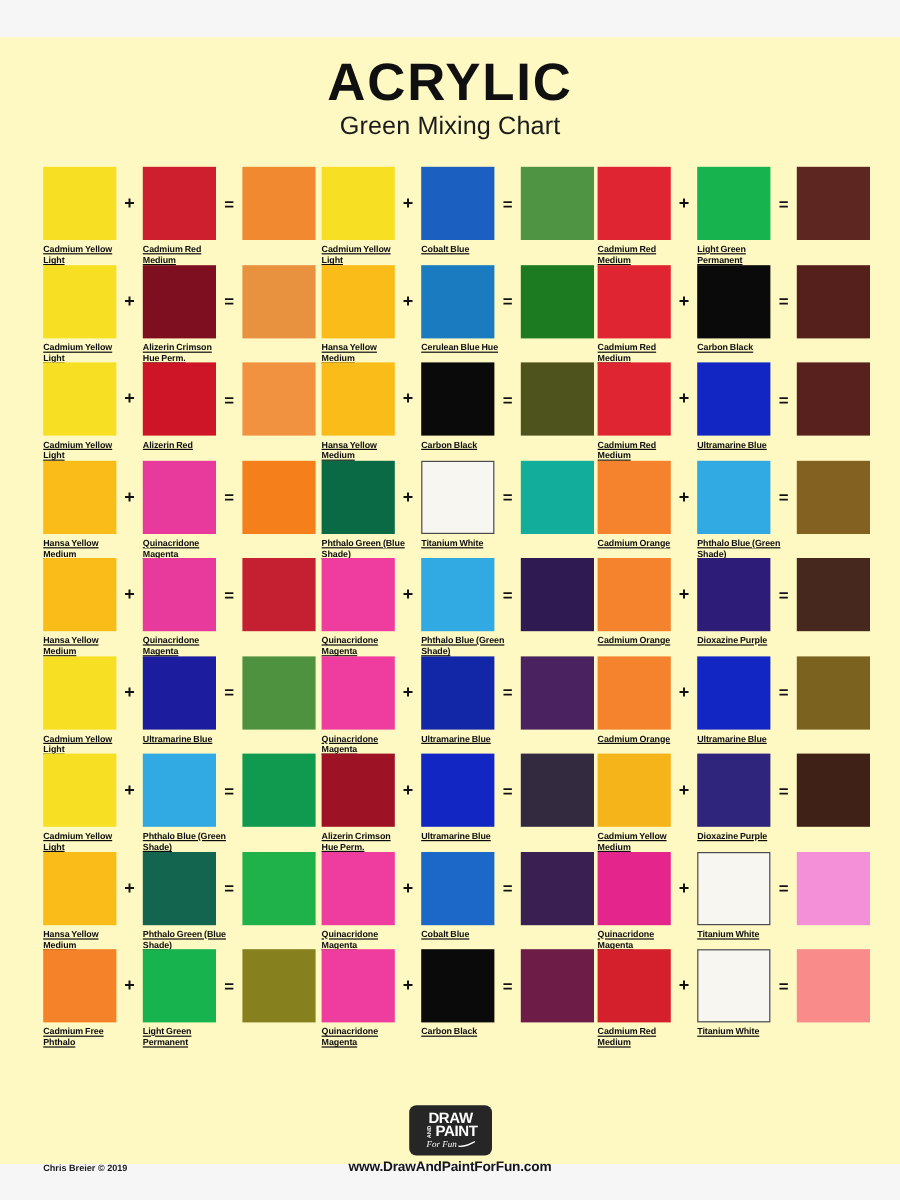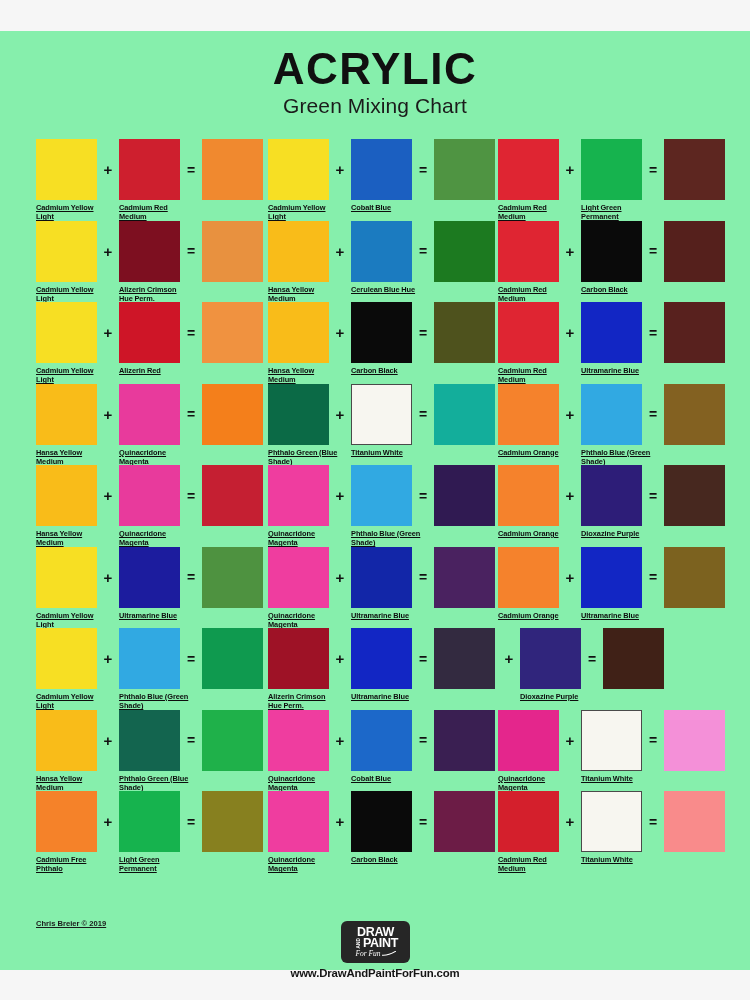--- a/index.html
+++ b/index.html
@@ -13,21 +13,21 @@
     overflow: hidden;
     font-family: "Liberation Sans", sans-serif;
     -webkit-font-smoothing: antialiased;
   }
   .page {
     position: absolute;
     left: 0;
     top: 31px;
     width: 750px;
     height: 939px;
-    background: #86efac;
+    background: #fef9c3;
   }
   .band {
     position: absolute;
     left: 0;
     width: 750px;
     background: #f6f6f6;
   }
   .band-top { top: 0; height: 31px; }
   .band-bottom { top: 970px; height: 30px; }
 
@@ -169,25 +169,24 @@
   }
   .logo-swoosh {
     width: 14px;
     height: 5px;
     margin-left: 1px;
     margin-top: 2px;
   }
   .credit {
     position: absolute;
     left: 36px;
-    top: 888px;
+    top: 938px;
     font-size: 7.6px;
     color: #1a1a1a;
     font-weight: bold;
-    text-decoration: underline;
   }
   .website {
     position: absolute;
     left: 0;
     top: 936px;
     width: 750px;
     text-align: center;
     font-size: 11.4px;
     color: #151515;
     font-weight: bold;
@@ -616,20 +615,24 @@
               <div class="lbl">Ultramarine Blue</div>
             </div>
             <div class="op op-eq">=</div>
             <div class="cell">
               <span class="sw" style="background: rgb(124, 98, 31);"></span>
             </div>
           </div>
         </div>
         <div class="row">
           <div class="row-inner">
+            <div class="cell">
+              <span class="sw" style="background: rgb(245, 180, 26);"></span>
+              <div class="lbl">Cadmium Yellow Medium</div>
+            </div>
             <div class="op">+</div>
             <div class="cell">
               <span class="sw" style="background: rgb(48, 37, 124);"></span>
               <div class="lbl">Dioxazine Purple</div>
             </div>
             <div class="op op-eq">=</div>
             <div class="cell">
               <span class="sw" style="background: rgb(64, 33, 23);"></span>
             </div>
           </div>

